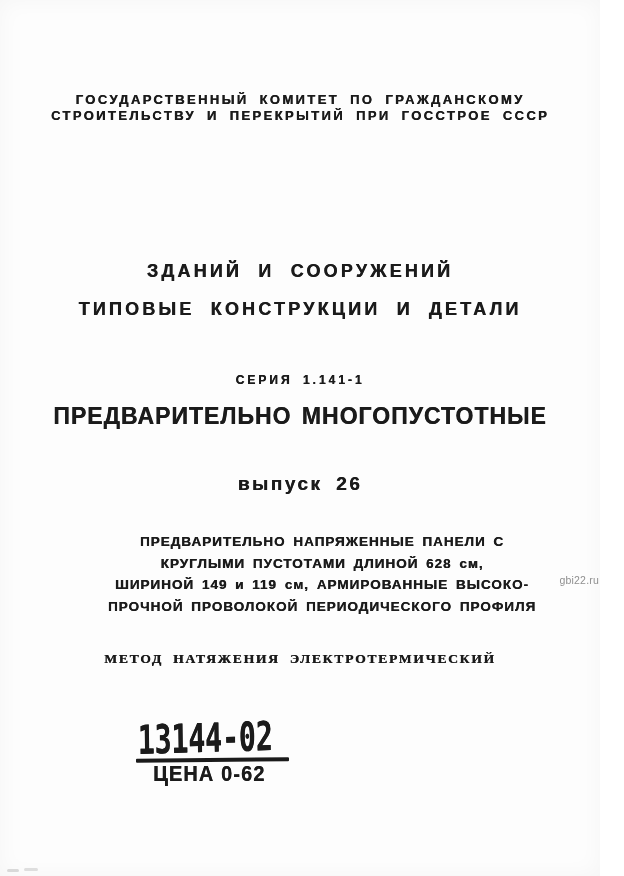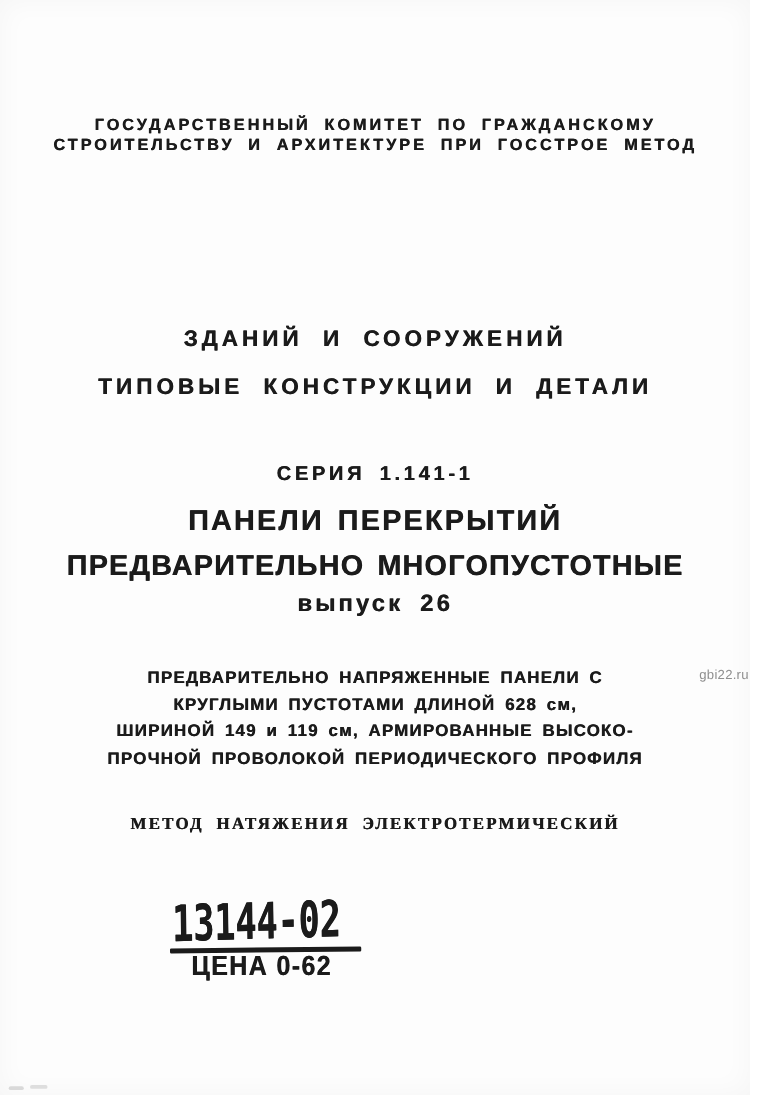--- a/index.html
+++ b/index.html
@@ -43,21 +43,21 @@
     top: 252px;
     font-size: 18px;
     line-height: 38px;
     letter-spacing: 3.2px;
     word-spacing: 8px;
   }
 
   
   .series {
     top: 368px;
-    font-size: 16px;
+    font-size: 12px;
     line-height: 24px;
     letter-spacing: 3px;
     word-spacing: 4px;
   }
 
   
   .subject {
     top: 398px;
     font-size: 23px;
     line-height: 36px;
@@ -77,20 +77,21 @@
     word-spacing: 6px;
   }
 
   
   .desc {
     top: 531px;
     font-size: 13.5px;
     line-height: 21.5px;
     letter-spacing: 1px;
     word-spacing: 3px;
+    margin-left: 22px;
   }
 
   
   .method {
     top: 649px;
     font-size: 13.5px;
     line-height: 20px;
     letter-spacing: 1.8px;
     word-spacing: 5px;
     font-family: Liberation Serif, serif;
@@ -131,21 +132,21 @@
     letter-spacing: 1.2px;
     transform: scale(0.95, 1.05);
     transform-origin: left top;
     white-space: nowrap;
   }
 
   
   .watermark {
     position: absolute;
     right: 1px;
-    top: 534px;
+    top: 574px;
     font-size: 10.5px;
     font-weight: 400;
     letter-spacing: 0.2px;
     color: #8f8f8f;
   }
 
   
   .smudge {
     position: absolute;
     border-radius: 2px;
@@ -153,32 +154,31 @@
   .smudge-a { left: 7px;  top: 869px; width: 12px; height: 3px; background: #d9d9d9; }
   .smudge-b { left: 24px; top: 868px; width: 14px; height: 3px; background: #dedede; }
 </style>
 </head>
 <body>
 
 <div class="page">
 
   <div class="center org-header ink">
     <div>ГОСУДАРСТВЕННЫЙ КОМИТЕТ ПО ГРАЖДАНСКОМУ</div>
-    <div>СТРОИТЕЛЬСТВУ И АРХИТЕКТУРЕ ПРИ ГОССТРОЕ МЕТОД</div>
+    <div>СТРОИТЕЛЬСТВУ И ПЕРЕКРЫТИЙ ПРИ ГОССТРОЕ СССР</div>
   </div>
 
   <div class="center doc-type ink">
     <div>ЗДАНИЙ И СООРУЖЕНИЙ</div>
     <div>ТИПОВЫЕ КОНСТРУКЦИИ И ДЕТАЛИ</div>
   </div>
 
   <div class="center series ink">СЕРИЯ 1.141-1</div>
 
   <div class="center subject ink">
-    <div>ПАНЕЛИ ПЕРЕКРЫТИЙ</div>
     <div class="tight">ПРЕДВАРИТЕЛЬНО МНОГОПУСТОТНЫЕ</div>
   </div>
 
   <div class="center issue ink">выпуск 26</div>
 
   <div class="center desc ink">
     <div>ПРЕДВАРИТЕЛЬНО НАПРЯЖЕННЫЕ ПАНЕЛИ С</div>
     <div>КРУГЛЫМИ ПУСТОТАМИ ДЛИНОЙ 628 см,</div>
     <div>ШИРИНОЙ 149 и 119 см, АРМИРОВАННЫЕ ВЫСОКО-</div>
     <div>ПРОЧНОЙ ПРОВОЛОКОЙ ПЕРИОДИЧЕСКОГО ПРОФИЛЯ</div>

